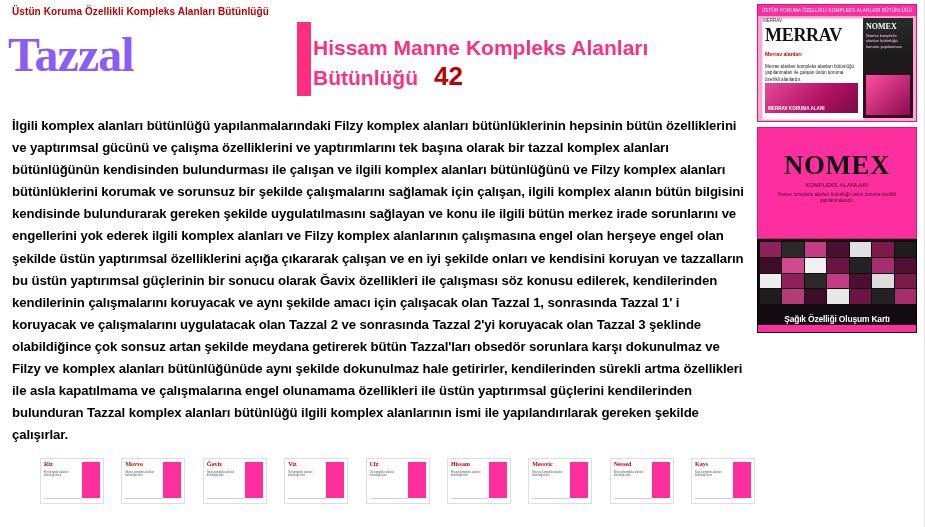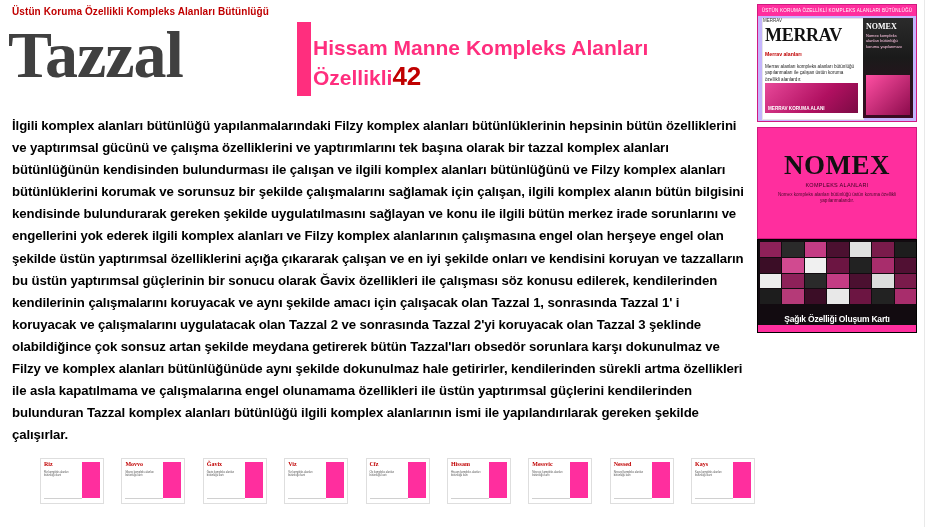--- a/index.html
+++ b/index.html
@@ -30,24 +30,24 @@
     font-size: 10px;
     font-weight: bold;
     color: #C00000;
     letter-spacing: 0.1px;
     white-space: nowrap;
   }
   .brand {
     position: absolute;
     left: 8px;
     top: 22px;
-    font-size: 66px;
+    font-size: 48px;
     line-height: 66px;
     font-weight: bold;
-    color: #404040;
+    color: #8b5cf6;
     letter-spacing: -1px;
     font-family: "Liberation Serif", serif;
   }
   .brand-bar {
     position: absolute;
     left: 297px;
     top: 22px;
     width: 14px;
     height: 74px;
     background: #FF2E7E;
@@ -61,21 +61,21 @@
   .title-line {
     font-size: 21px;
     font-weight: bold;
     color: #FF2E7E;
     line-height: 28px;
     white-space: nowrap;
   }
   .title-line .num {
     color: #C00000;
     font-size: 26px;
-    margin-left: 0;
+    margin-left: 16px;
   }
 
   
   .body-text {
     position: absolute;
     left: 12px;
     top: 115px;
     width: 735px;
     font-size: 13.2px;
     line-height: 22.1px;
@@ -96,21 +96,21 @@
   .card {
     position: relative;
     box-sizing: border-box;
     overflow: hidden;
   }
 
   
   .card-merrav {
     width: 160px;
     height: 118px;
-    background: #c4b5fd;
+    background: #f9a8d4;
     border: 1px solid #d1197f;
   }
   .card-merrav .topbar {
     height: 11px;
     background: #FF2E9E;
     color: #ffffff;
     font-size: 4.6px;
     line-height: 11px;
     text-align: center;
     letter-spacing: 0.2px;
@@ -411,21 +411,21 @@
 
   <div class="edge-rule"></div>
 
   <div class="header-subtitle">Üstün Koruma Özellikli Kompleks Alanları Bütünlüğü</div>
   <div class="brand">Tazzal</div>
   <div class="brand-bar"></div>
 
   <div class="title-block">
     <div class="title-line">Hissam Manne Kompleks Alanları</div>
     <div class="title-line">
-      <span>Özellikli</span><span class="num">42</span>
+      <span>Bütünlüğü</span><span class="num">42</span>
     </div>
   </div>
 
   <div class="body-text">İlgili komplex alanları bütünlüğü yapılanmalarındaki Filzy komplex alanları bütünlüklerinin hepsinin bütün özelliklerini ve yaptırımsal gücünü ve çalışma özelliklerini ve yaptırımlarını tek başına olarak bir tazzal komplex alanları bütünlüğünün kendisinden bulundurması ile çalışan ve ilgili komplex alanları bütünlüğünü ve Filzy komplex alanları bütünlüklerini korumak ve sorunsuz bir şekilde çalışmalarını sağlamak için çalışan, ilgili komplex alanın bütün bilgisini kendisinde bulundurarak gereken şekilde uygulatılmasını sağlayan ve konu ile ilgili bütün merkez irade sorunlarını ve engellerini yok ederek ilgili komplex alanları ve Filzy komplex alanlarının çalışmasına engel olan herşeye engel olan şekilde üstün yaptırımsal özelliklerini açığa çıkararak çalışan ve en iyi şekilde onları ve kendisini koruyan ve tazzalların bu üstün yaptırımsal güçlerinin bir sonucu olarak Ğavix özellikleri ile çalışması söz konusu edilerek, kendilerinden kendilerinin çalışmalarını koruyacak ve aynı şekilde amacı için çalışacak olan Tazzal 1, sonrasında Tazzal 1' i koruyacak ve çalışmalarını uygulatacak olan Tazzal 2 ve sonrasında Tazzal 2'yi koruyacak olan Tazzal 3 şeklinde olabildiğince çok sonsuz artan şekilde meydana getirerek bütün Tazzal'ları obsedör sorunlara karşı dokunulmaz ve Filzy ve komplex alanları bütünlüğünüde aynı şekilde dokunulmaz hale getirirler, kendilerinden sürekli artma özellikleri ile asla kapatılmama ve çalışmalarına engel olunamama özellikleri ile üstün yaptırımsal güçlerini kendilerinden bulunduran Tazzal komplex alanları bütünlüğü ilgili komplex alanlarının ismi ile yapılandırılarak gereken şekilde çalışırlar.</div>
 
   <div class="right-col">
 
     <div class="card card-merrav">
       <div class="topbar">ÜSTÜN KORUMA ÖZELLİKLİ KOMPLEKS ALANLARI BÜTÜNLÜĞÜ</div>
       <div class="whitebox"></div>

